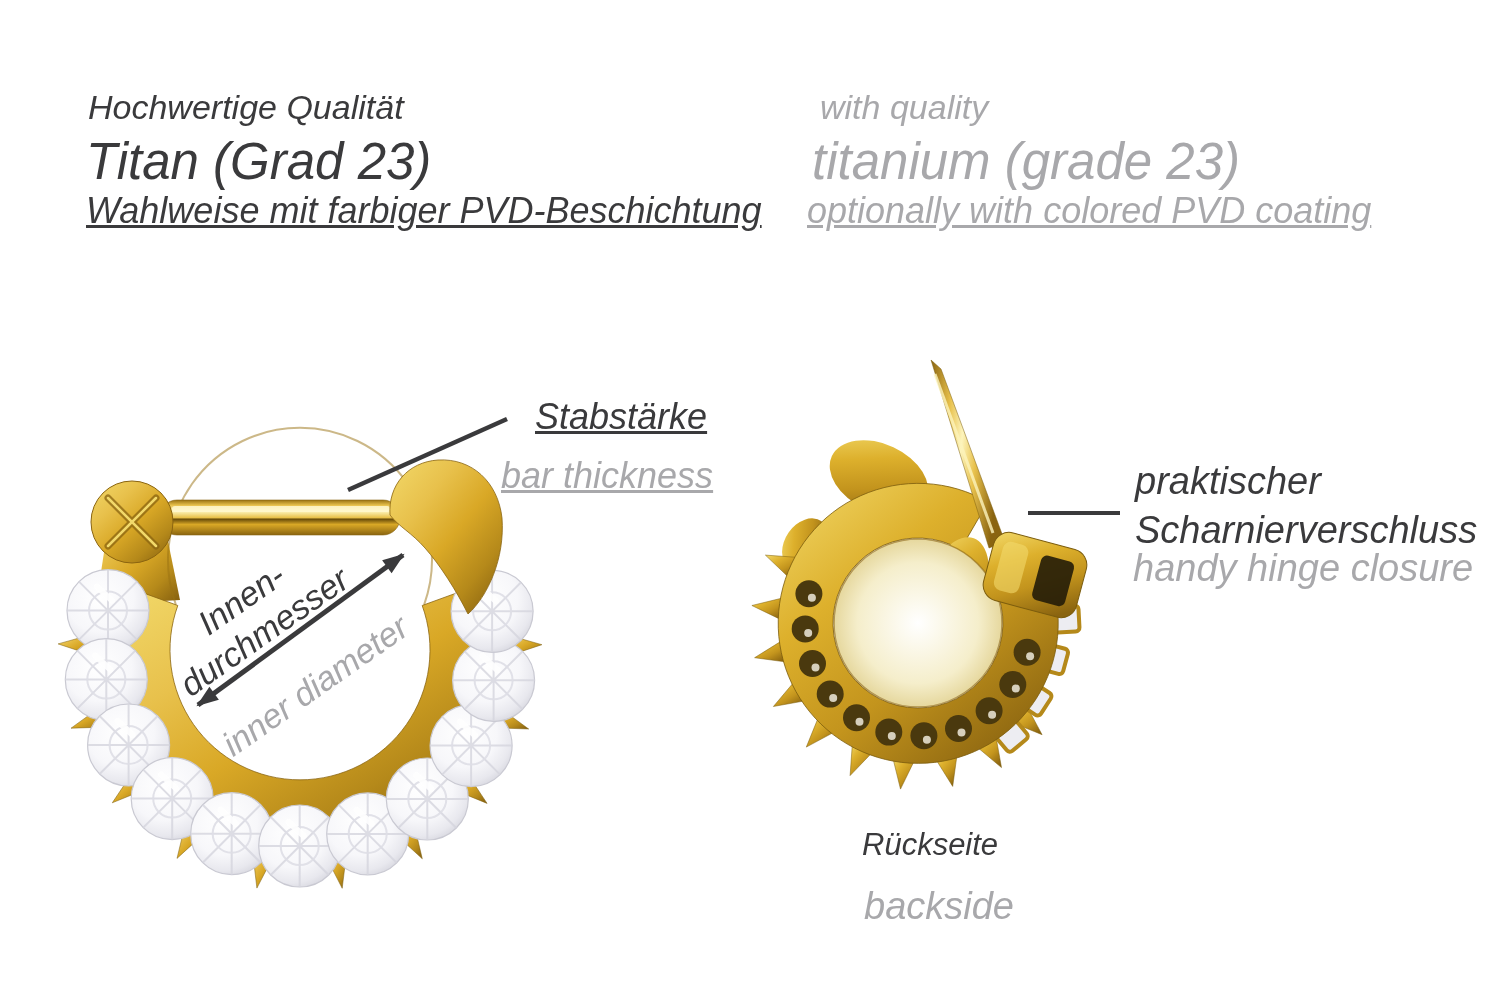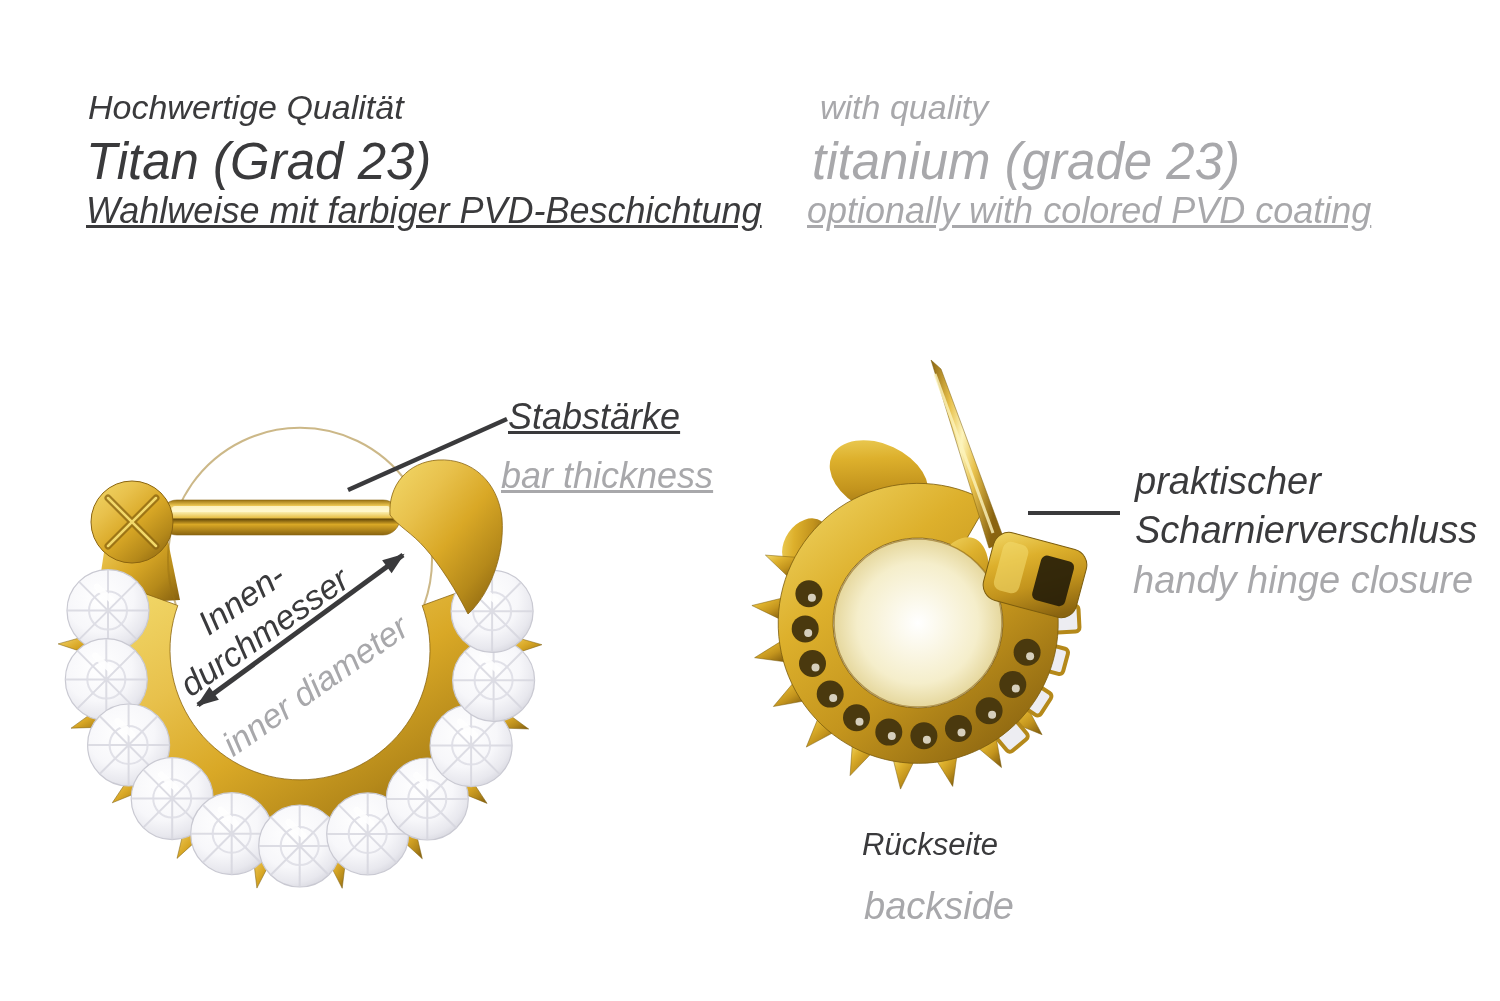--- a/index.html
+++ b/index.html
@@ -28,28 +28,28 @@
 <div class="canvas">
 
   <div class="t fs34" style="left:88px;top:89px;">Hochwertige Qualität</div>
   <div class="t fs46" style="left:86px;top:134px;">Titan (Grad 23)</div>
   <div class="t fs36" style="left:86px;top:192px;">Wahlweise mit farbiger PVD-Beschichtung</div>
 
   <div class="t fs34 gray" style="left:820px;top:89px;">with quality</div>
   <div class="t fs46 gray" style="left:812px;top:134px;">titanium (grade 23)</div>
   <div class="t fs36 gray" style="left:807px;top:192px;text-align:center;">optionally with colored PVD coating</div>
 
-  <div class="t fs36" style="left:508px;top:398px;text-align:center;">Stabstärke</div>
+  <div class="t fs36" style="left:535px;top:398px;text-align:center;">Stabstärke</div>
   <div class="t fs36 gray" style="left:501px;top:457px;">bar thickness</div>
 
   <div class="t fs38 twoline" style="left:1135px;top:457px;font-style:italic;">
     <span>praktischer</span>
     <span>Scharnierverschluss</span>
   </div>
-  <div class="t fs38 gray" style="left:1133px;top:560px;text-align:right;">handy hinge closure</div>
+  <div class="t fs38 gray" style="left:1133px;top:548px;text-align:right;">handy hinge closure</div>
 
   <div class="t fs40" style="left:862px;top:828px;">Rückseite</div>
   <div class="t fs38 gray" style="left:864px;top:886px;">backside</div>
 
   <svg id="front-svg" style="left:20px;top:400px;" width="560" height="500" viewBox="0 0 560 500">
     <defs>
       <linearGradient id="goldA" x1="0" y1="0" x2="0.9" y2="1">
         <stop offset="0" stop-color="#f2d96a"></stop>
         <stop offset="0.3" stop-color="#e8c14c"></stop>
         <stop offset="0.55" stop-color="#d9a826"></stop>

